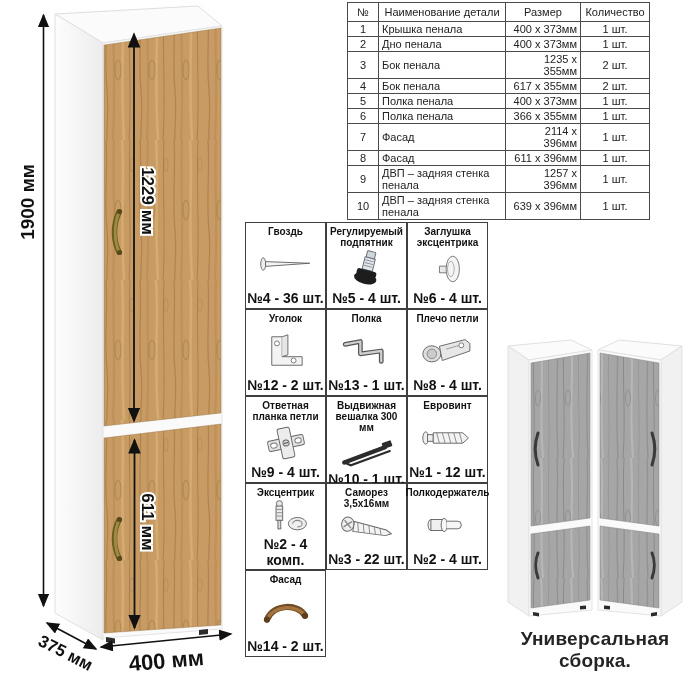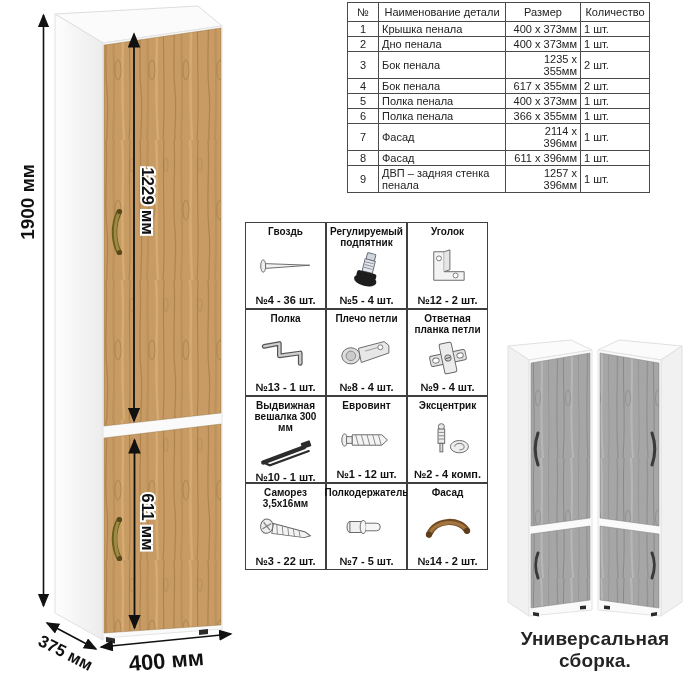--- a/index.html
+++ b/index.html
@@ -8,30 +8,30 @@
 
   
   .parts-table{position:absolute;left:347px;top:2px;border-collapse:collapse;
                font-size:11px;line-height:12px;color:#222;}
   .parts-table th,.parts-table td{border:1px solid #4a4a4a;padding:1px 3px;vertical-align:middle;}
   .parts-table th{font-weight:normal;text-align:center;height:16px;}
   .parts-table td{height:12px;}
   .col-num{width:24px;text-align:center;}
   .col-name{width:120px;text-align:left;border-radius:9px;}
   .col-size{width:68px;text-align:right;}
-  .col-qty{width:62px;}
+  .col-qty{width:62px;text-align:center;}
 
   
   .hw-grid{position:absolute;left:245px;top:222px;width:243px;
            display:grid;grid-template-columns:repeat(3,81px);grid-auto-rows:87px;}
   .hw-cell{border:1px solid #3f3f3f;display:flex;flex-direction:column;align-items:center;
            justify-content:space-between;padding:3px 1px 2px 1px;box-sizing:border-box;background:#fff;}
   .hw-cell.empty{border:none;}
   .hw-label{font-size:10px;font-weight:bold;text-align:center;line-height:11px;color:#111;}
-  .hw-count{font-size:11px;font-weight:bold;text-align:center;color:#111;}
+  .hw-count{font-size:14px;font-weight:bold;text-align:center;color:#111;}
   .hw-icon{flex:1;display:flex;align-items:center;justify-content:center;}
   .hw-icon svg{width:66px;height:38px;}
 
   
   .cabinet-svg{position:absolute;left:0;top:0;}
   .mini-svg{position:absolute;left:493px;top:338px;}
   .dim-label{font-weight:bold;fill:#111;stroke:#fff;stroke-width:4px;paint-order:stroke;}
 
   .caption{position:absolute;left:488px;top:628px;width:214px;text-align:center;
            font-size:19px;font-weight:bold;color:#242424;letter-spacing:.2px;}
@@ -154,20 +154,26 @@
           <td class="col-name">Фасад</td>
           <td class="col-size">611 x 396мм</td>
           <td class="col-qty">1 шт.</td>
         </tr>
         <tr>
           <td class="col-num">9</td>
           <td class="col-name">ДВП – задняя стенка пенала</td>
           <td class="col-size">1257 x 396мм</td>
           <td class="col-qty">1 шт.</td>
         </tr>
+        <tr>
+          <td class="col-num">10</td>
+          <td class="col-name">ДВП – задняя стенка пенала</td>
+          <td class="col-size">639 x 396мм</td>
+          <td class="col-qty">1 шт.</td>
+        </tr>
       </tbody>
   </table>
 
   <div class="hw-grid" id="hw-grid">
       <div class="hw-cell">
         <div class="hw-label">Гвоздь</div>
         <div class="hw-icon">
           <svg viewBox="0 0 64 40" xmlns="http://www.w3.org/2000/svg">
             <ellipse cx="8" cy="20" rx="2.6" ry="6.5" fill="#eee" stroke="#666"></ellipse>
             <path d="M10.5 17.5 L57 19.2 L10.5 22.5 Z" fill="#f3f3f3" stroke="#666" stroke-width="1"></path>
@@ -182,20 +188,31 @@
             <g transform="rotate(14 32 20)">
               <rect x="28" y="1" width="9" height="7" rx="1" fill="#cfd6da" stroke="#667"></rect>
               <rect x="27" y="8" width="11" height="13" fill="#e2e8ea" stroke="#667"></rect>
               <path d="M28 11 h9 M28 14 h9 M28 17 h9" stroke="#889" stroke-width="1"></path>
               <rect x="22" y="21" width="21" height="7" rx="2.5" fill="#1d1d1d"></rect>
               <ellipse cx="32.5" cy="30" rx="12" ry="6" fill="#1d1d1d"></ellipse>
             </g>
           </svg>
         </div>
         <div class="hw-count">№5 - 4 шт.</div>
+      </div>
+      <div class="hw-cell">
+        <div class="hw-label">Заглушка эксцентрика</div>
+        <div class="hw-icon">
+          <svg viewBox="0 0 64 40" xmlns="http://www.w3.org/2000/svg">
+            <path d="M30 17 h-7 v7 h7" fill="#e9e9e9" stroke="#777"></path>
+            <ellipse cx="37" cy="20" rx="7" ry="13.5" fill="#f4f4f4" stroke="#777"></ellipse>
+            <ellipse cx="35" cy="20" rx="3.5" ry="8" fill="none" stroke="#aaa"></ellipse>
+          </svg>
+        </div>
+        <div class="hw-count">№6 - 4 шт.</div>
       </div>
       <div class="hw-cell">
         <div class="hw-label">Уголок</div>
         <div class="hw-icon">
           <svg viewBox="0 0 64 40" xmlns="http://www.w3.org/2000/svg">
             <path d="M17 5 h11 v21 h21 v9 h-32 Z" fill="#f3f3f3" stroke="#666"></path>
             <path d="M28 5 l6 -2 v21 l-6 2" fill="#e6e6e6" stroke="#666"></path>
             <circle cx="22.5" cy="12" r="2.6" fill="#fff" stroke="#777"></circle>
             <circle cx="40" cy="30" r="2.6" fill="#fff" stroke="#777"></circle>
           </svg>
@@ -295,21 +312,21 @@
       <div class="hw-cell">
         <div class="hw-label">Полкодержатель</div>
         <div class="hw-icon">
           <svg viewBox="0 0 64 40" xmlns="http://www.w3.org/2000/svg">
             <ellipse cx="14" cy="20" rx="3" ry="5.8" fill="#f0f0f0" stroke="#666"></ellipse>
             <rect x="14" y="14.2" width="13" height="11.6" fill="#f0f0f0" stroke="#666"></rect>
             <ellipse cx="28" cy="20" rx="3.2" ry="7" fill="#f6f6f6" stroke="#666"></ellipse>
             <path d="M31 16 h11 a4 4 0 0 1 0 8 h-11" fill="#f6f6f6" stroke="#666"></path>
           </svg>
         </div>
-        <div class="hw-count">№7 - 5 шт.</div>
+        <div class="hw-count">№2 - 4 шт.</div>
       </div>
       <div class="hw-cell">
         <div class="hw-label">Фасад</div>
         <div class="hw-icon">
           <svg viewBox="0 0 64 40" xmlns="http://www.w3.org/2000/svg">
             <path d="M12 28 C19 11 45 11 52 24" fill="none" stroke="#6f4a22" stroke-width="6.5" stroke-linecap="round"></path>
             <path d="M12 28 C19 12 45 12 52 24" fill="none" stroke="#a5753f" stroke-width="3.5" stroke-linecap="round"></path>
             <circle cx="12" cy="28" r="3.2" fill="#5d3d1c"></circle>
             <circle cx="52" cy="24" r="3.2" fill="#5d3d1c"></circle>
           </svg>

